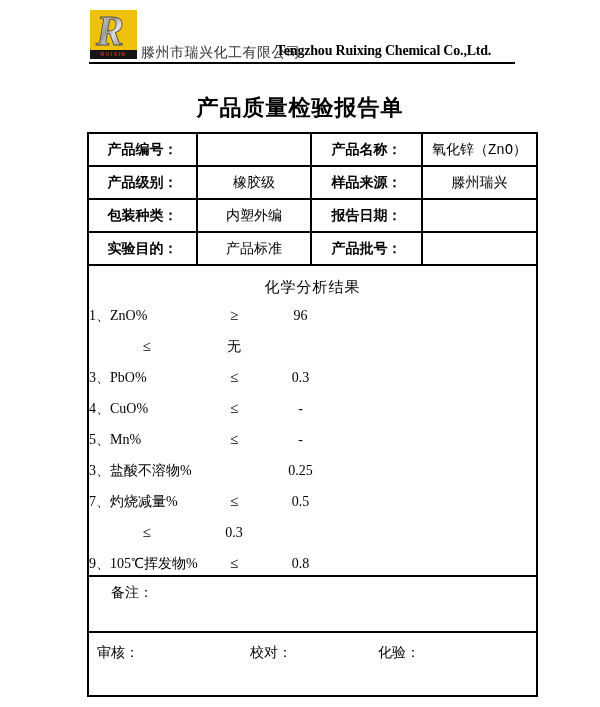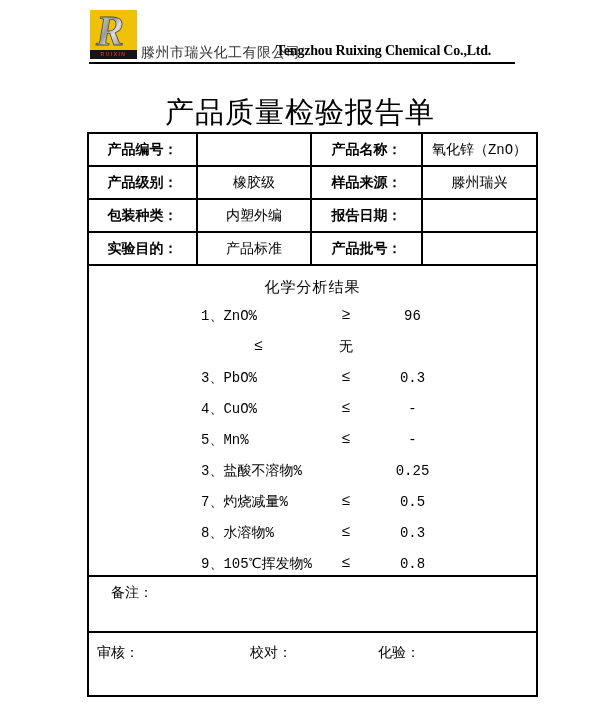--- a/index.html
+++ b/index.html
@@ -25,21 +25,21 @@
   }
   #company-en {
     left:276px; top:43px; font-family:Liberation Serif, serif;
     font-size:14px; font-weight:bold; letter-spacing:-0.2px; white-space:nowrap;
   }
   #header-underline { left:89px; top:62px; width:426px; height:2px; background:#000; }
 
   
   #report-title {
     left:0; right:0; top:93px; text-align:center;
-    font-size:29px; font-weight:normal; letter-spacing:1px;
+    font-size:22px; font-weight:bold; letter-spacing:1px;
     font-family:"Liberation Sans", sans-serif;
   }
 
   
   #report-table { left:87px; top:132px; width:451px; border:2px solid #000; background:#fff; }
 
   .info-grid { display:grid; grid-template-columns:109px 114px 111px 1fr; }
   .cell {
     height:33px; border-bottom:2px solid #000;
     display:flex; align-items:center; justify-content:center;
@@ -49,23 +49,23 @@
   .cell.lab { font-weight:bold; font-family:"Liberation Sans", sans-serif; }
   .cell.val { font-family:Liberation Mono, monospace; }
 
   .analysis { height:311px; border-bottom:2px solid #000; padding-top:12px; }
   .analysis-title {
     text-align:center; height:18px; line-height:18px; font-size:15px;
     font-family:"Liberation Serif", serif; letter-spacing:1px;
   }
   .items { margin-top:4px; }
   .item {
-    height:31px; margin-left:112px;
+    height:31px; 
     display:grid; grid-template-columns:115px 60px 73px; align-items:center;
-    font-family:Liberation Mono, monospace; font-size:14px;
+    font-family:Liberation Serif, serif; font-size:14px;
   }
   .item-name { text-align:left; white-space:nowrap; }
   .item-rel  { text-align:center; font-size:15px; }
   .item-val  { text-align:center; }
 
   .remarks {
     height:56px; border-bottom:2px solid #000; padding:7px 22px;
     font-size:14px; font-family:"Liberation Serif", serif;
   }
   .footer-row { height:62px; position:relative; font-size:14px; font-family:Liberation Mono, monospace; }
@@ -154,21 +154,20 @@
         <span class="item-name">3、盐酸不溶物%</span>
         <span class="item-rel"></span>
         <span class="item-val">0.25</span>
       </div>
       <div class="item">
         <span class="item-name">7、灼烧减量%</span>
         <span class="item-rel">≤</span>
         <span class="item-val">0.5</span>
       </div>
       <div class="item">
-        <span class="item-name">8、水溶物%</span>
         <span class="item-rel">≤</span>
         <span class="item-val">0.3</span>
       </div>
       <div class="item">
         <span class="item-name">9、105℃挥发物%</span>
         <span class="item-rel">≤</span>
         <span class="item-val">0.8</span>
       </div>
     </div>
   </div>

